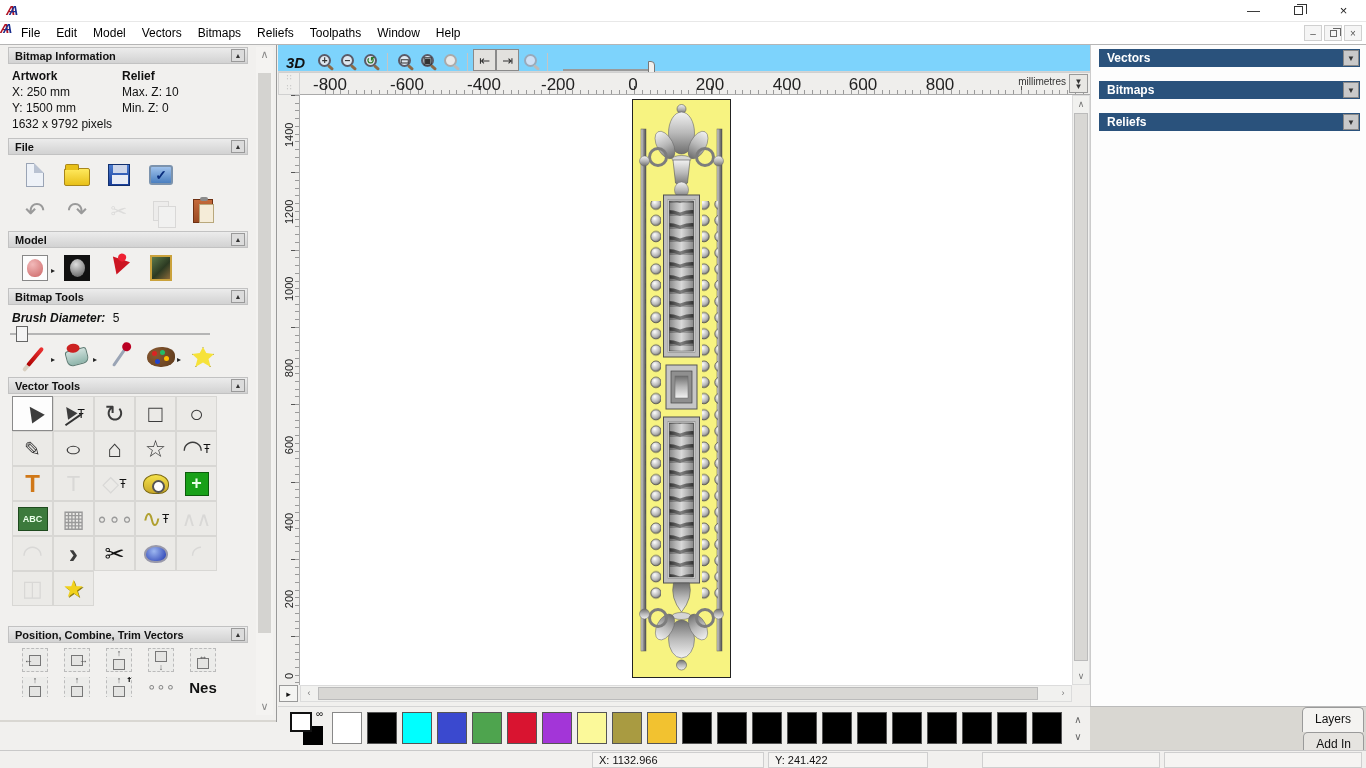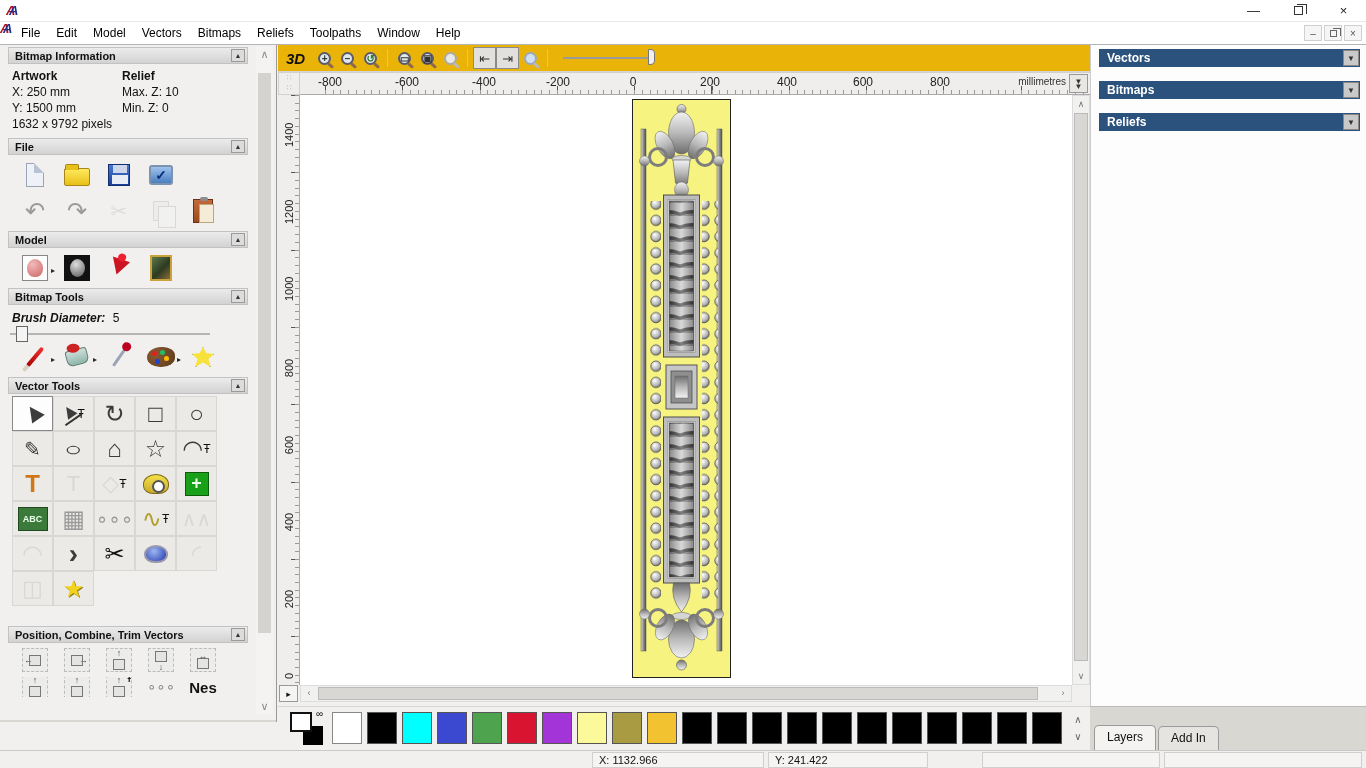--- a/index.html
+++ b/index.html
@@ -91,38 +91,38 @@
   #left-scroll { position:absolute; right:3px; top:2px; width:17px; height:668px; background:#f4f3f1; }
   #left-scroll .chev { position:absolute; left:0; width:17px; height:16px; color:#8a8a8a; font-size:11px; text-align:center; line-height:14px;}
   #left-scroll .thumb { position:absolute; left:2px; top:26px; width:13px; height:560px; background:#d4d3d0; }
 
   
   #assistant-tabs { position:absolute; left:0; top:675px; width:277px; height:28px; background:#d9d7d2; display:flex; align-items:flex-end; padding-left:4px; }
   .tab { border:1px solid #9a9a9a; border-bottom:none; border-radius:5px 5px 0 0; background:#e6e4e0; padding:4px 12px 5px; font-size:12px; margin-right:2px; position:relative; }
   .tab.active { background:#f1f0ee; z-index:2; padding-bottom:6px; }
 
   
-  #canvas-toolbar { position:absolute; left:278px; top:45px; width:812px; height:27px; background:#eab308; border-bottom:1px solid #d5d5d5; display:flex; align-items:center; }
+  #canvas-toolbar { position:absolute; left:278px; top:45px; width:812px; height:27px; background:#7dd3fc; border-bottom:1px solid #d5d5d5; display:flex; align-items:flex-end; }
   .tb-3d { font-weight:bold; font-size:15px; font-style:italic; margin:0 8px 0 8px; }
   .tb-btn { width:23px; height:22px; display:flex; align-items:center; justify-content:center; position:relative; }
   .tb-btn.pressed { border:1px solid #8a8a8a; background:#e2e1de; }
   .tb-sep { width:1px; height:18px; background:#c5c5c5; margin:0 5px; }
   .mag { width:13px; height:13px; border:2px solid #5a5a68; border-radius:50%; position:relative; display:flex; align-items:center; justify-content:center; font-size:10px; font-weight:bold; color:#333; background:#dfe7ef; }
   .mag:after { content:""; position:absolute; right:-5px; bottom:-4px; width:7px; height:3px; background:#8a6a4a; transform:rotate(40deg); border-radius:2px; }
   .mag.gray { border-color:#aaa; background:#e9e9e9; color:#aaa; }
   .mag.gray:after { background:#bbb; }
   .panel-arrow { font-size:13px; color:#333; }
   .tb-slider { position:relative; width:92px; height:2px; background:#9a9a9a; margin-left:10px; }
   .tb-slider .hd { position:absolute; right:0; top:-8px; width:7px; height:16px; border:1px solid #777; border-radius:0 4px 4px 0; background:#f1f0ee; }
 
   #ruler-corner { position:absolute; left:278px; top:72px; width:22px; height:23px; background:#efeeec; border:1px solid #d0d0d0; color:#b5b5b5; font-size:8px; text-align:center; line-height:10px; }
   #h-ruler { position:absolute; left:300px; top:72px; width:790px; height:23px; background:#efeeec; border-bottom:1px solid #aaa; border-top:1px solid #d0d0d0;
     background-image:repeating-linear-gradient(90deg,#9a9a9a 0 1px,transparent 1px 7.73px), repeating-linear-gradient(90deg,#555 0 1px,transparent 1px 77.3px);
     background-size:100% 4px,100% 8px; background-position:25px bottom,25px bottom; background-repeat:no-repeat; }
-  .h-lab { position:absolute; top:2px; transform:translateX(-50%); font-size:12px; color:#222; }
+  .h-lab { position:absolute; top:2px; transform:translateX(-50%); font-size:17px; color:#222; }
   #ruler-units { position:absolute; right:24px; top:3px; font-size:10px; color:#333; transform:none; }
   #unit-dd { position:absolute; right:2px; top:1px; width:19px; height:19px; border:1px solid #999; background:#e8e7e4; font-size:8px; color:#333; display:flex; align-items:center; justify-content:center; flex-direction:column; line-height:5px;}
   #v-ruler { position:absolute; left:278px; top:95px; width:22px; height:590px; background:#efeeec; border-right:1px solid #aaa;
     background-image:repeating-linear-gradient(180deg,#9a9a9a 0 1px,transparent 1px 7.73px), repeating-linear-gradient(180deg,#555 0 1px,transparent 1px 77.3px);
     background-size:4px 100%,8px 100%; background-position:right 0,right 0; background-repeat:no-repeat; }
   .v-lab { position:absolute; left:1px; transform:translateY(-50%) rotate(-90deg); transform-origin:center; font-size:11px; color:#222; width:20px; text-align:center;}
 
   #canvas-view { position:absolute; left:300px; top:95px; width:772px; height:590px; background:#fff; overflow:hidden; }
   #artwork { position:absolute; left:332px; top:4px; }
 
@@ -145,21 +145,21 @@
   #pc-primary { position:absolute; left:0; top:0; width:22px; height:20px; background:#fff; border:2px solid #111; z-index:2;}
   #pc-secondary { position:absolute; left:13px; top:14px; width:20px; height:19px; background:#000; border:1px solid #000; }
   #pc-link { position:absolute; left:26px; top:-4px; font-size:10px; color:#111; }
   #swatch-row { position:absolute; left:54px; top:5px; display:flex; }
   .swatch { width:30px; height:32px; border:1px solid #555; margin-right:5px; }
   .swatch.first { border:1px solid #888; }
   #pal-scroll { position:absolute; right:4px; top:4px; width:16px; height:36px; }
   #pal-scroll div { height:17px; color:#666; font-size:10px; text-align:center; line-height:17px; }
 
   
-  #br-area { position:absolute; left:1090px; top:706px; width:276px; height:44px; background:#d9d7d2; border-top:1px solid #bbb; display:flex; align-items:flex-end; padding-left:4px; }
+  #br-area { position:absolute; left:1090px; top:706px; width:276px; height:44px; background:#d9d7d2; border-top:1px solid #bbb; display:flex; align-items:flex-end; padding-left:12px;flex-direction:column; }
   #br-area .tab { background:#e6e4e0; }
   #br-area .tab.active { background:#f4f3f1; }
 
   
   #statusbar { position:absolute; left:0; top:750px; width:1366px; height:18px; background:#f1f0ee; border-top:1px solid #c9c9c9; font-size:11px; }
   .st-cell { position:absolute; top:1px; height:16px; border:1px solid #cfcfcf; background:#f5f4f2; padding:1px 6px; white-space:nowrap; }
   .rot-45 { transform:rotate(-125deg); display:inline-block; }
   .sqz { transform:scaleX(1.5); display:inline-block; }
 </style>
 </head>

